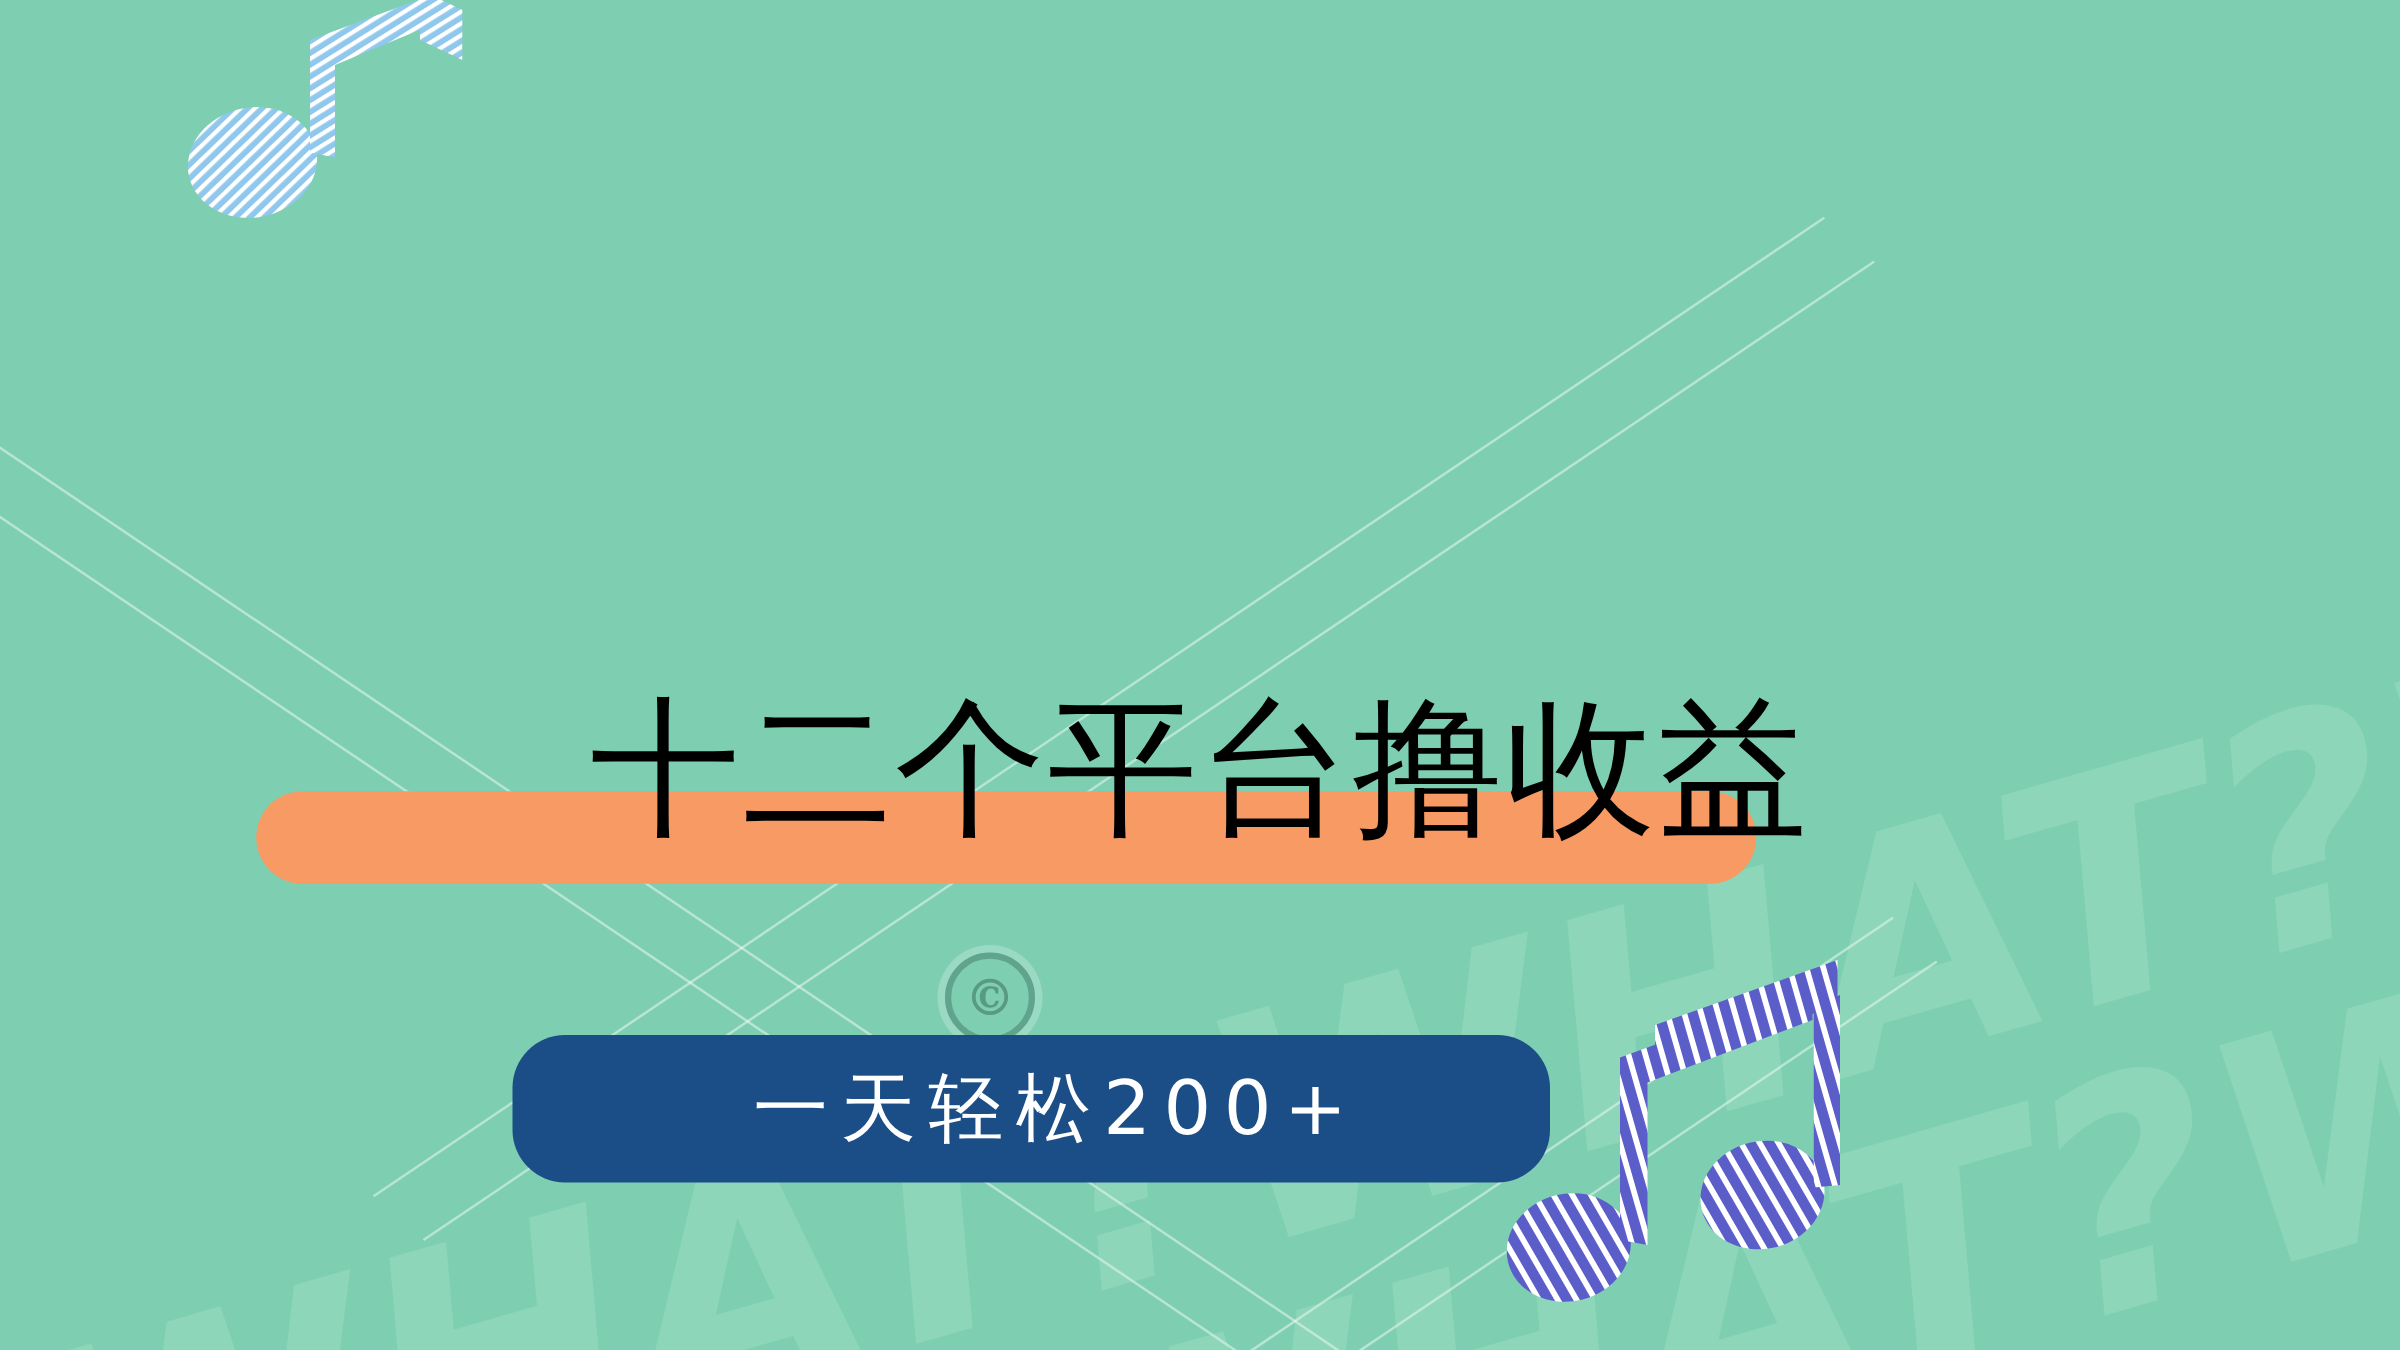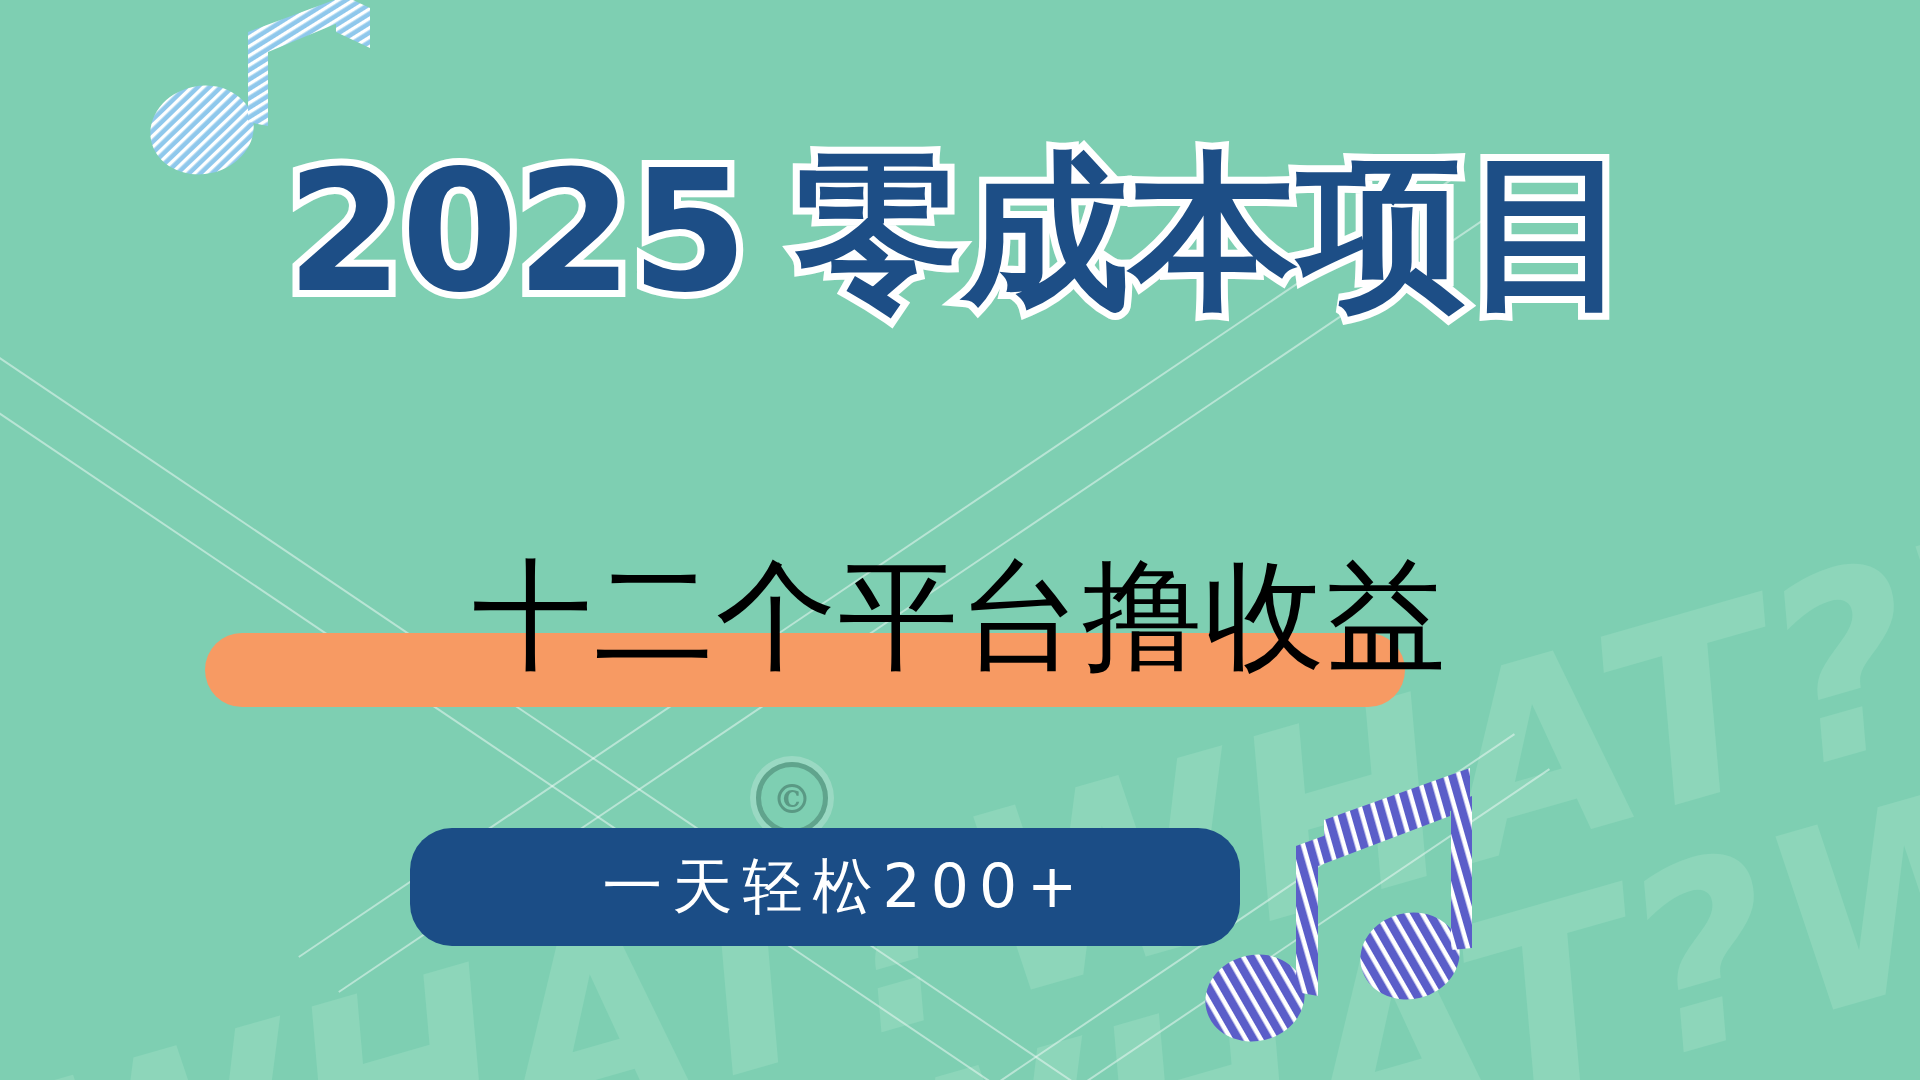--- a/index.html
+++ b/index.html
@@ -130,23 +130,20 @@
         <rect width="8" height="3.4" fill="#ffffff"></rect>
       </pattern>
     </defs>
     <g fill="url(#stripesBlue)">
       <ellipse cx="62" cy="140" rx="52" ry="44" transform="rotate(-12 62 140)"></ellipse>
       <path d="M108 132 L108 42 L205 6 L205 30 L128 62 L128 136 Z"></path>
       <path d="M196 2 L230 18 L230 58 L196 42 Z"></path>
     </g>
   </svg>
 
-  <div class="headline1">
-    <span class="yr">2025</span><span class="gap"></span><span>零成本项目</span>
-  </div>
 
   <div class="orange-bar"></div>
 
   <div class="headline2">十二个平台撸收益</div>
 
   <div class="copymark">©</div>
 
   <div class="pill">
     <span class="pill-text">一天轻松200+</span>
   </div>

